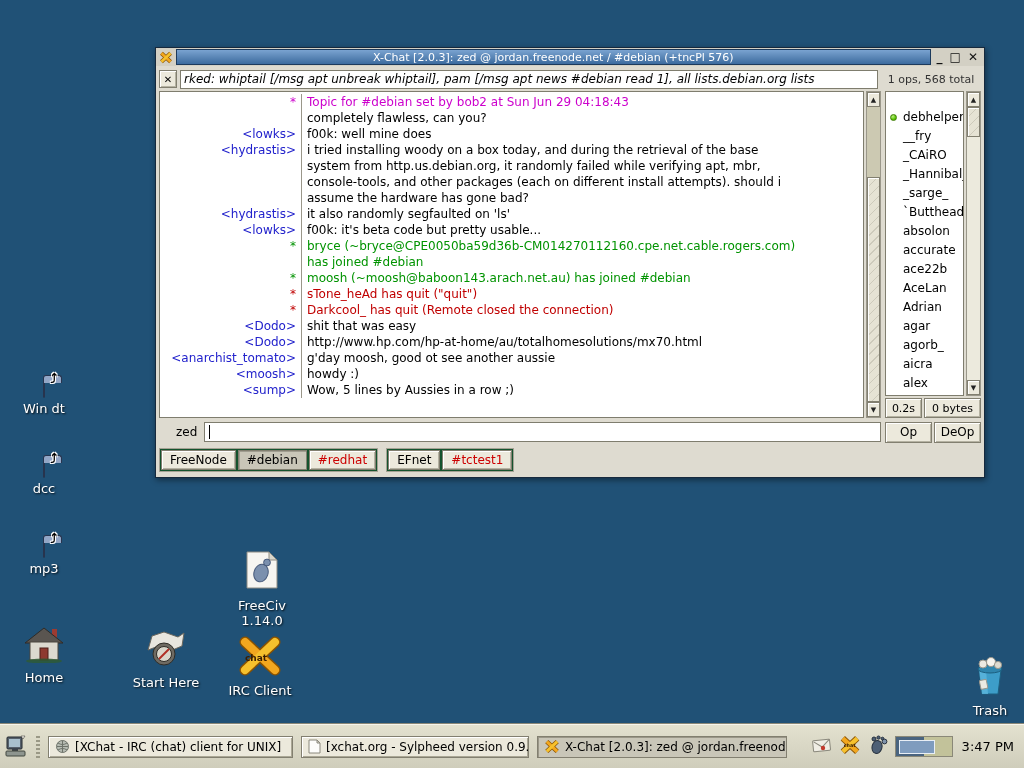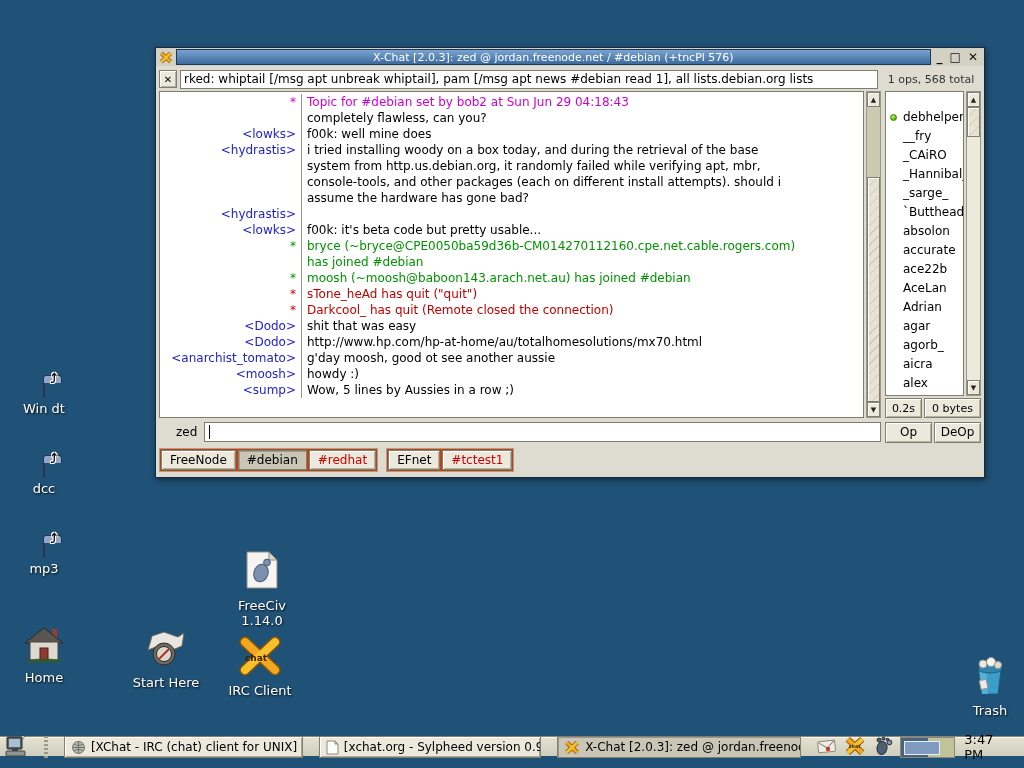--- a/index.html
+++ b/index.html
@@ -33,21 +33,21 @@
 .titlebar .bar{flex:1;height:16px;background:linear-gradient(180deg,var(--title-a),var(--title-b));
   border:1px solid #1c3a5c;display:flex;align-items:center;justify-content:center;color:#fff;font-size:11px;
   white-space:nowrap;overflow:hidden;}
 .winctrls{display:flex;gap:7px;padding:0 3px;font-weight:bold;font-size:12px;color:#111;}
 .winctrls span{cursor:default;line-height:16px;}
 .topic-row{display:flex;align-items:center;gap:3px;padding:3px 3px 1px 3px;flex:0 0 24px;}
 .xbtn{width:18px;height:18px;background:var(--btn-face);border:1px solid #827f70;
   box-shadow:inset 1px 1px 0 #fff,inset -1px -1px 0 #b5b2a2;font-size:10px;font-weight:bold;
   display:flex;align-items:center;justify-content:center;}
 .topic-entry{flex:1;height:19px;background:#fff;border:1px solid var(--entry-border);padding:1px 3px;
-  white-space:nowrap;overflow:hidden;font-size:12px;line-height:15px;}
+  white-space:nowrap;overflow:hidden;font-size:12px;line-height:15px;font-style:italic;}
 .ops-label{width:100px;text-align:center;font-size:11px;color:#333;padding:2px 0;}
 .main{flex:1;display:flex;padding:1px 3px;min-height:0;}
 .chat-col{flex:1;display:flex;min-width:0;}
 .chatbox{flex:1;background:#fff;border:1px solid var(--entry-border);overflow:hidden;padding-top:2px;}
 .chat-row{display:flex;line-height:16px;white-space:pre;}
 .chat-row .nick{flex:0 0 142px;text-align:right;padding-right:5px;color:var(--nick-blue);
   border-right:1px solid #9a978a;overflow:hidden;}
 .chat-row .msg{padding-left:5px;overflow:hidden;}
 .kind-topic .msg,.kind-topic .nick{color:var(--topic-magenta);}
 .kind-join .msg,.kind-join .nick{color:var(--join-green);}
@@ -69,29 +69,29 @@
 .stats-row{display:flex;height:20px;margin-top:2px;gap:2px;}
 .mini-btn{flex:1;background:var(--btn-face);border:1px solid #827f70;box-shadow:inset 1px 1px 0 #fff,inset -1px -1px 0 #b5b2a2;
   font-size:11px;display:flex;align-items:center;justify-content:center;white-space:nowrap;}
 .input-row{display:flex;align-items:center;gap:4px;padding:2px 3px;flex:0 0 26px;}
 .nick-label{padding:0 3px 0 2px;font-size:12px;margin-left:15px;}
 .input-entry{flex:1;height:20px;background:#fff;border:1px solid var(--entry-border);padding:2px 3px;position:relative;}
 .caret{position:absolute;left:4px;top:2px;width:1px;height:14px;background:#000;}
 .opbtns{width:96px;display:flex;gap:2px;}
 .opbtns .mini-btn{height:21px;font-size:12px;}
 .tab-row{display:flex;align-items:center;gap:8px;padding:3px 3px 5px 3px;flex:0 0 30px;}
-.tab-group{display:flex;gap:2px;border:1px solid #a5a294;padding:1px;background:#c2410c;}
+.tab-group{display:flex;gap:2px;border:1px solid #a5a294;padding:1px;background:#14532d;}
 .tab{padding:2px 8px;background:var(--btn-face);border:1px solid #827f70;
   box-shadow:inset 1px 1px 0 #fff,inset -1px -1px 0 #b5b2a2;font-size:12px;white-space:nowrap;}
 .tab.active{background:var(--btn-pressed);box-shadow:inset 1px 1px 0 #a09d90;}
 .tab.alert{color:var(--alert-red);}
 
 
-.taskbar{position:absolute;left:0;bottom:12px;width:1024px;height:19px;background:linear-gradient(180deg,#e3e1cf,#cfcdbb);
-  border-top:1px solid #f7f5ec;box-shadow:0 -1px 0 #8a8878;display:flex;align-items:center;padding:0 4px;gap:16px;}
+.taskbar{position:absolute;left:0;bottom:0;width:1024px;height:44px;background:linear-gradient(180deg,#e3e1cf,#cfcdbb);
+  border-top:1px solid #f7f5ec;box-shadow:0 -1px 0 #8a8878;display:flex;align-items:center;padding:0 4px;gap:8px;}
 .handle{width:4px;height:22px;background-image:repeating-linear-gradient(180deg,#9a9886 0 2px,transparent 2px 4px);}
 .task-btn{height:22px;display:flex;align-items:center;gap:5px;padding:0 6px;background:var(--btn-face);
   border:1px solid #827f70;box-shadow:inset 1px 1px 0 #fff,inset -1px -1px 0 #aaa795;overflow:hidden;white-space:nowrap;font-size:12px;}
 .task-btn.active{background:var(--btn-pressed);box-shadow:inset 1px 1px 0 #9a9788;}
 .task-btn .ticon{flex:0 0 auto;display:flex;}
 .t1{width:245px;} .t2{width:228px;} .t3{width:250px;}
 .tray{margin-left:auto;display:flex;align-items:center;gap:7px;}
 .pager{width:58px;height:21px;border:1px solid #8a8878;display:flex;background:#c2c29a;}
 .pager .ws{flex:1;} .pager .ws.act{background:#4a647f;position:relative;}
 .pager .ws.act::after{content:"";position:absolute;left:3px;top:3px;width:34px;height:12px;background:#7f9cbe;border:1px solid #e8eef5;}
@@ -232,20 +232,21 @@
     <span class="msg">console-tools, and other packages (each on different install attempts). should i</span>
   </div>
 
   <div class="chat-row kind-msg">
     <span class="nick"></span>
     <span class="msg">assume the hardware has gone bad?</span>
   </div>
 
   <div class="chat-row kind-msg">
     <span class="nick">&lt;hydrastis&gt;</span>
+    <span class="msg">it also randomly segfaulted on 'ls'</span>
   </div>
 
   <div class="chat-row kind-msg">
     <span class="nick">&lt;lowks&gt;</span>
     <span class="msg">f00k: it's beta code but pretty usable...</span>
   </div>
 
   <div class="chat-row kind-join">
     <span class="nick">*</span>
     <span class="msg">bryce (~bryce@CPE0050ba59d36b-CM014270112160.cpe.net.cable.rogers.com)</span>

